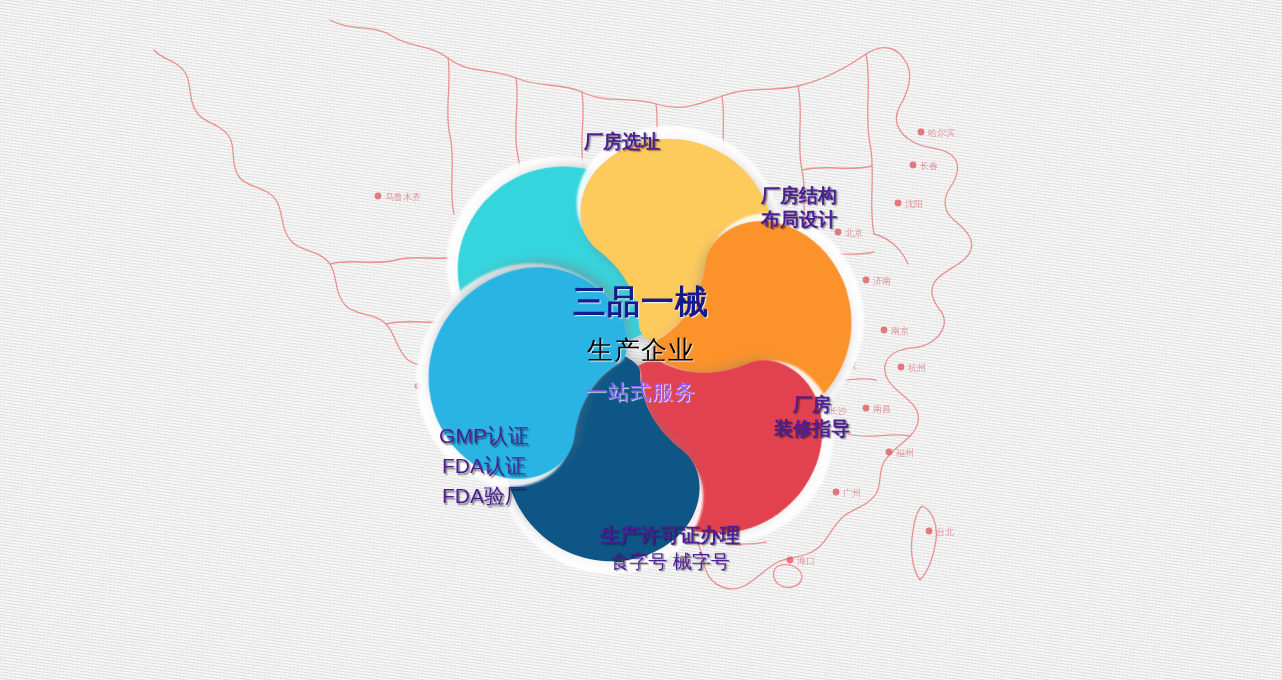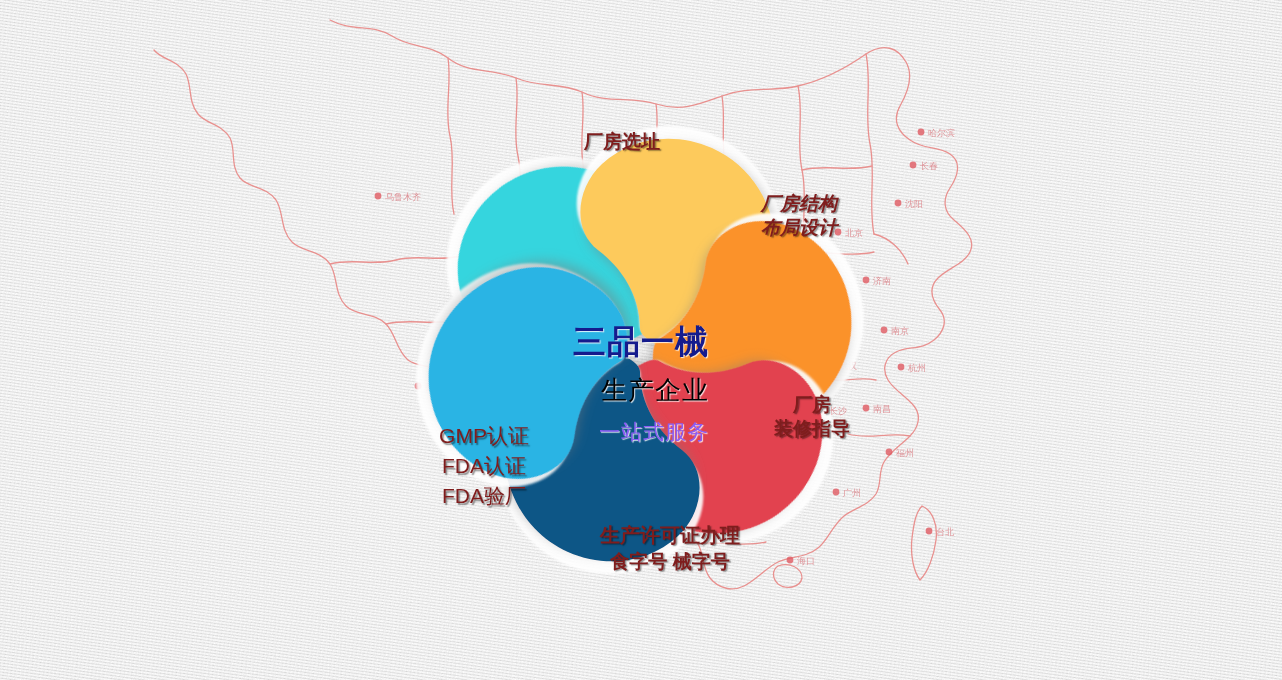--- a/index.html
+++ b/index.html
@@ -59,34 +59,33 @@
     top: 60px;
     width: 600px;
     height: 580px;
   }
   .rosette svg { display: block; overflow: visible; }
 
   
   .petal-label {
     position: absolute;
     text-align: center;
-    color: #7f1d1d;
+    color: #4c1d95;
     font-weight: bold;
     line-height: 1.28;
     white-space: nowrap;
     text-shadow: 1.5px 1.5px 1.4px rgba(0,0,0,.45);
     pointer-events: none;
   }
   .lbl-line { display: block; }
 
   .center-block {
     position: absolute;
-    text-align: right;
+    text-align: center;
     white-space: nowrap;
-    margin-top: 40px;
   }
   .center-title {
     font-size: 33px;
     font-weight: bold;
     color: #151b8d;
     letter-spacing: 1px;
     text-shadow: 1px 1px 1px rgba(255,255,255,.85);
   }
   .center-sub1 {
     font-size: 26px;
@@ -270,33 +269,33 @@
           <use href="#petalShape" fill="#29b4e4" filter="url(#petalShadow)"></use>
         </g>
       </g>
     </svg>
   </div>
 
   <div class="petal-label" style="left:622px; top:142px; transform:translate(-50%,-50%); font-size:19px;">
     <span class="lbl-line">厂房选址</span>
   </div>
 
-  <div class="petal-label" style="left:799px; top:216px; transform:translate(-50%,-50%); font-size:19px;font-style:italic;">
+  <div class="petal-label" style="left:799px; top:208px; transform:translate(-50%,-50%); font-size:19px;">
     <span class="lbl-line">厂房结构</span>
     <span class="lbl-line">布局设计</span>
   </div>
 
   <div class="petal-label" style="left:812px; top:417px; transform:translate(-50%,-50%); font-size:19px;">
     <span class="lbl-line">厂房</span>
     <span class="lbl-line">装修指导</span>
   </div>
 
   <div class="petal-label" style="left:670px; top:548px; transform:translate(-50%,-50%); font-size:19px; line-height:1.35;">
     <span class="lbl-line" style="font-size:20px;">生产许可证办理</span>
-    <span class="lbl-line" style="font-weight:bold;text-align:center;">食字号  械字号</span>
+    <span class="lbl-line" style="font-weight:normal;text-align:center;">食字号  械字号</span>
   </div>
 
   <div class="petal-label" style="left:484px; top:466px; transform:translate(-50%,-50%); font-size:21px; font-weight:normal; line-height:1.42;">
     <span class="lbl-line">GMP认证</span>
     <span class="lbl-line">FDA认证</span>
     <span class="lbl-line">FDA验厂</span>
   </div>
 
 
   <div class="center-block" style="left:641px; top:343px; transform:translate(-50%,-50%);">

